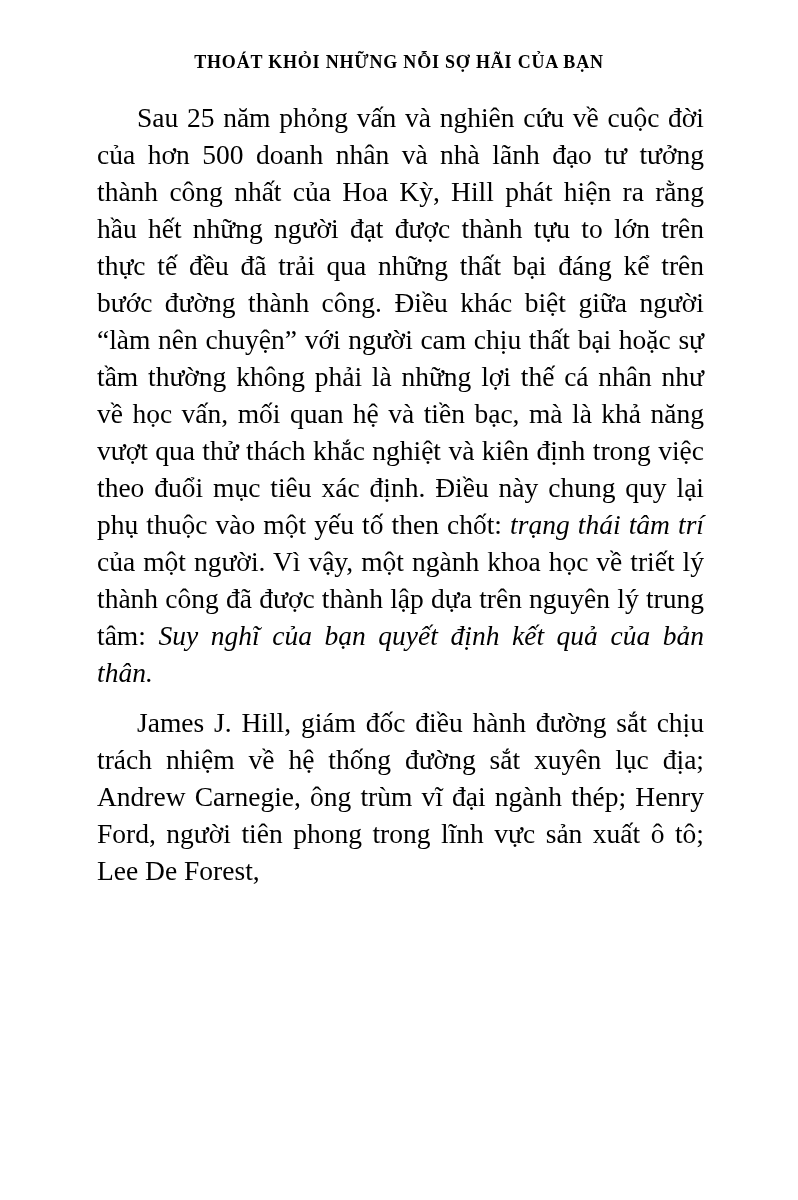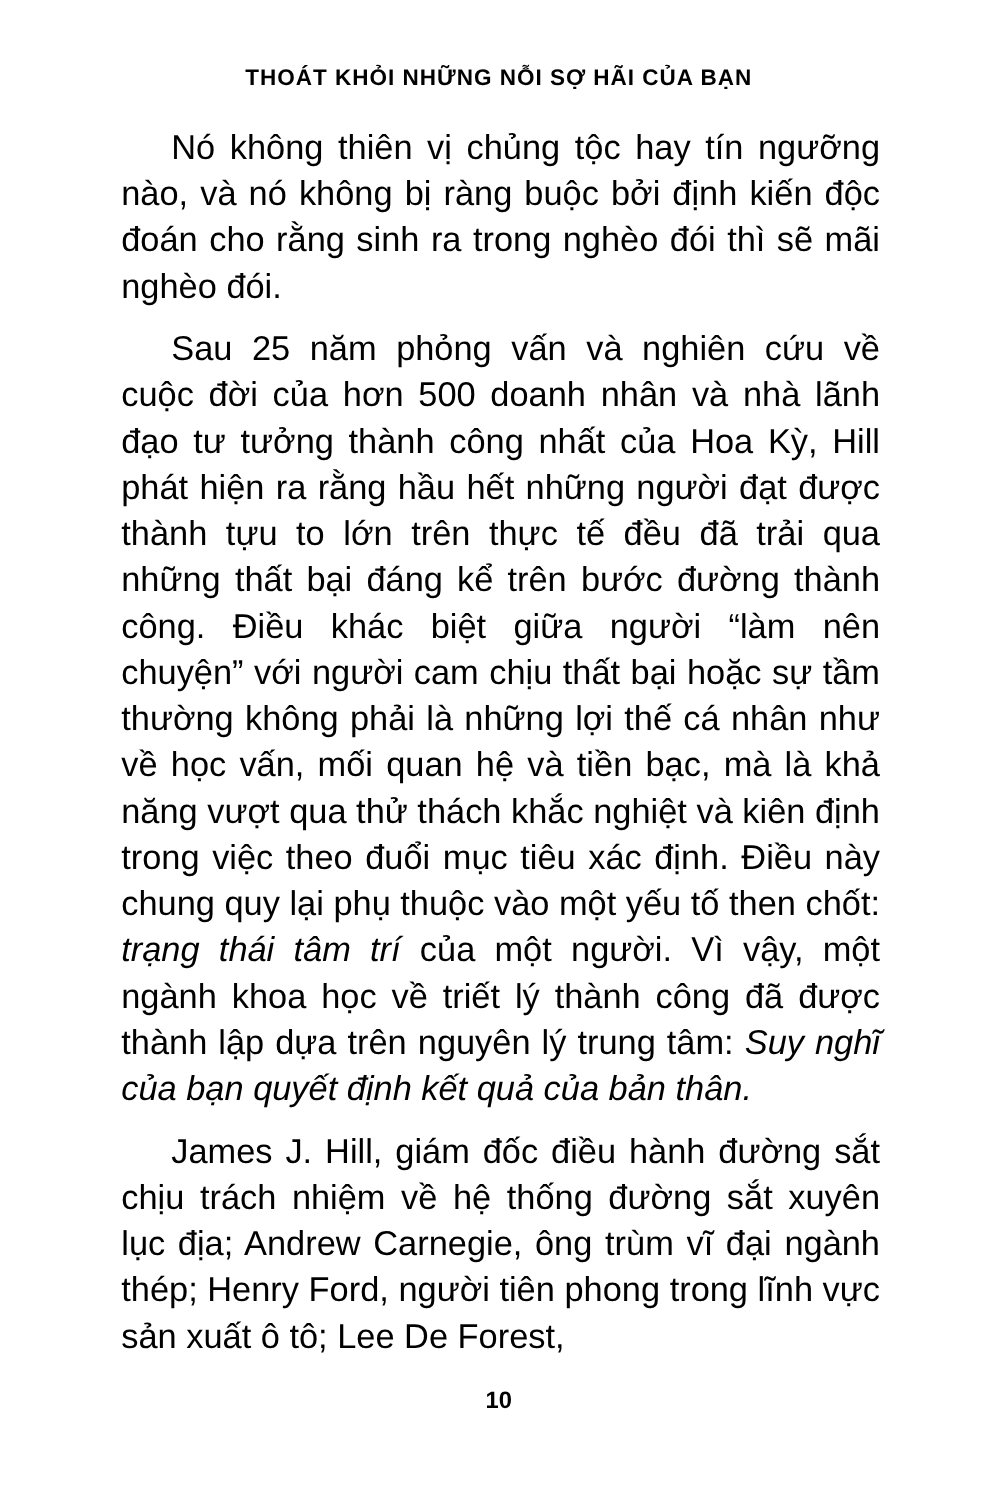--- a/index.html
+++ b/index.html
@@ -6,21 +6,21 @@
     margin: 0;
     padding: 0;
     background: #ffffff;
   }
   .page {
     position: relative;
     width: 798px;
     height: 1200px;
     background: #ffffff;
     color: #000000;
-    font-family: Liberation Sans, sans-serif;
+    font-family: Liberation Serif, serif;
     overflow: hidden;
   }
   .running-header {
     position: absolute;
     top: 52px;
     left: 0;
     right: 0;
     text-align: center;
   }
   .running-header span {
@@ -64,22 +64,18 @@
 </head>
 <body>
 
 <div class="page">
 
   <header class="running-header">
     <span>THOÁT KHỎI NHỮNG NỖI SỢ HÃI CỦA BẠN</span>
   </header>
 
   <main class="page-body" id="page-body">
-      <p><span>Nó không thiên vị chủng tộc hay tín ngưỡng nào, và nó không bị ràng buộc bởi định kiến độc đoán cho rằng sinh ra trong nghèo đói thì sẽ mãi nghèo đói.</span></p>
       <p><span>Sau 25 năm phỏng vấn và nghiên cứu về cuộc đời của hơn 500 doanh nhân và nhà lãnh đạo tư tưởng thành công nhất của Hoa Kỳ, Hill phát hiện ra rằng hầu hết những người đạt được thành tựu to lớn trên thực tế đều đã trải qua những thất bại đáng kể trên bước đường thành công. Điều khác biệt giữa người “làm nên chuyện” với người cam chịu thất bại hoặc sự tầm thường không phải là những lợi thế cá nhân như về học vấn, mối quan hệ và tiền bạc, mà là khả năng vượt qua thử thách khắc nghiệt và kiên định trong việc theo đuổi mục tiêu xác định. Điều này chung quy lại phụ thuộc vào một yếu tố then chốt: </span><em>trạng thái tâm trí</em><span> của một người. Vì vậy, một ngành khoa học về triết lý thành công đã được thành lập dựa trên nguyên lý trung tâm: </span><em>Suy nghĩ của bạn quyết định kết quả của bản thân.</em></p>
       <p><span>James J. Hill, giám đốc điều hành đường sắt chịu trách nhiệm về hệ thống đường sắt xuyên lục địa; Andrew Carnegie, ông trùm vĩ đại ngành thép; Henry Ford, người tiên phong trong lĩnh vực sản xuất ô tô; Lee De Forest,</span></p>
     </main>
 
-  <footer class="page-footer">
-    <span>10</span>
-  </footer>
 
 </div>
 
 </body></html>

